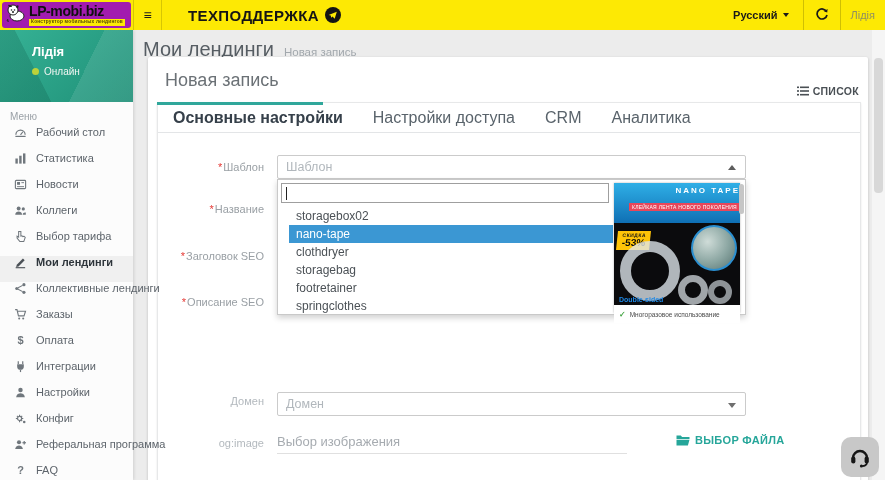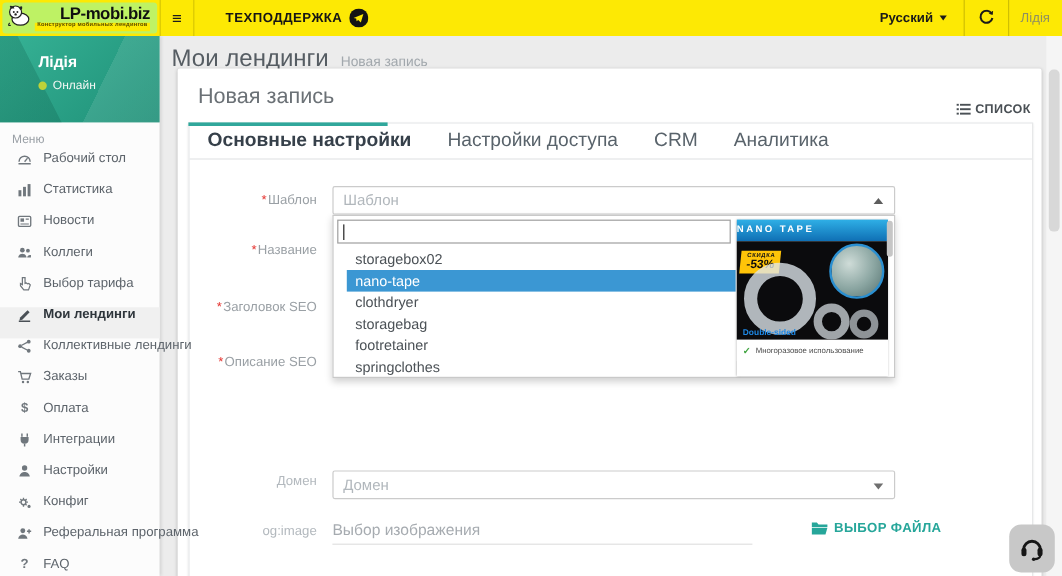--- a/index.html
+++ b/index.html
@@ -4,27 +4,27 @@
 <style>
   * { box-sizing: border-box; margin: 0; padding: 0; }
   html,body { margin:0; }
   body {
     width: 885px; height: 480px; position: relative; overflow: hidden;
     background: #ececec; font-family: "Liberation Sans", sans-serif;
     -webkit-font-smoothing: antialiased;
   }
   
   .topbar { position:absolute; left:0; top:0; width:885px; height:30px; background:#fde904; display:flex; align-items:stretch; z-index:30; }
-  .logo-box { width:129px; margin:2px; background:#bef264; border-radius:3px; display:flex; align-items:center; padding-left:3px; gap:3px;text-align:right; }
+  .logo-box { width:129px; margin:2px; background:#a21caf; border-radius:3px; display:flex; align-items:center; padding-left:3px; gap:3px; }
   .logo-text { display:flex; flex-direction:column; line-height:1; }
   .logo-title { font-size:14px; font-weight:bold; color:#101010; letter-spacing:-0.4px; }
   .logo-sub { font-size:4.8px; font-weight:bold; color:#5a4d00; background:#fde904; padding:1px 2px; margin-top:1px; letter-spacing:0.2px; }
   .burger { width:29px; display:flex; align-items:center; justify-content:center; border-left:1px solid rgba(0,0,0,.15); border-right:1px solid rgba(0,0,0,.15); font-size:14px; font-weight:bold; color:#1c1c1c; cursor:pointer; }
   .support { display:flex; align-items:center; gap:6px; margin-left:16px; padding:0 10px; cursor:pointer; }
-  .support-label { font-size:11px; font-weight:bold; color:#151515; letter-spacing:0.4px; }
+  .support-label { font-size:15px; font-weight:bold; color:#151515; letter-spacing:0.4px; }
   .tg { width:16px; height:16px; }
   .tb-spacer { flex:1; }
   .tb-sep { width:1px; background:rgba(0,0,0,.18); margin:0; }
   .lang { display:flex; align-items:center; gap:5px; padding:0 14px; cursor:pointer; }
   .lang-label { font-size:11px; font-weight:bold; color:#1a1a1a; }
   .caret-dn-sm { width:0; height:0; border-left:3.5px solid transparent; border-right:3.5px solid transparent; border-top:4px solid #1a1a1a; }
   .refresh { width:36px; display:flex; align-items:center; justify-content:center; cursor:pointer; }
   .tb-user { display:flex; align-items:center; padding:0 10px; font-size:11px; color:#8f8f62; cursor:pointer; }
   
   .sidebar { position:absolute; left:0; top:30px; width:133px; height:450px; background:#fcfcfc; box-shadow:1px 0 3px rgba(0,0,0,.12); z-index:20; }
@@ -69,21 +69,21 @@
   .caret-down { position:absolute; right:9px; top:10px; width:0; height:0; border-left:4px solid transparent; border-right:4px solid transparent; border-top:5px solid #6f6f6f; }
   .dropdown { position:absolute; left:119px; top:76px; width:469px; height:136px; background:#fff; border:1px solid #c9c9c9; box-shadow:0 3px 6px rgba(0,0,0,.18); z-index:10; }
   .dd-search { position:absolute; left:3px; top:3px; width:328px; height:20px; border:1px solid #9f9f9f; background:#fff; }
   .dd-cursor { position:absolute; left:4px; top:3px; width:1px; height:13px; background:#222; }
   .dd-list { position:absolute; left:0; top:27px; width:335px;padding-left:11px; }
   .opt { height:18px; line-height:18px; padding-left:7px; font-size:12px; color:#4b5156; cursor:pointer; white-space:nowrap; }
   .opt.hl { background:#3b97d3; color:#fff; }
   .dd-scroll { position:absolute; right:1px; top:4px; width:5px; height:30px; background:#c6c6c6; border-radius:3px; }
   
   .preview { position:absolute; left:336px; top:3px; width:126px; height:130px; box-shadow:0 0 2px rgba(0,0,0,.3); }
-  .pv-head { height:18px; background:linear-gradient(180deg,#2fafe6,#0f6fb4); text-align:left; overflow:hidden; }
+  .pv-head { height:40px; background:linear-gradient(180deg,#2fafe6,#0f6fb4); text-align:right; overflow:hidden; }
   .pv-title { font-size:8px; font-weight:bold; color:#fff; letter-spacing:2px; padding-top:3px; }
   .pv-sub { display:inline-block; font-size:5px; color:#fff; background:#e8465a; padding:1px 3px; margin-top:2px; letter-spacing:0.3px; }
   .pv-body { height:82px; background:#0b0b0d; position:relative; overflow:hidden; }
   .badge { position:absolute; left:3px; top:8px; background:#ffc408; padding:1px 5px 2px; transform:skewX(-6deg); text-align:center; }
   .badge-l1 { font-size:5px; font-weight:bold; color:#141414; letter-spacing:0.5px; }
   .badge-l2 { font-size:10px; font-weight:bold; color:#0d0d0d; line-height:1; }
   .inset { position:absolute; right:3px; top:2px; width:46px; height:46px; border-radius:50%; border:2px solid #2b8fd0; background:radial-gradient(circle at 35% 35%, #cfdcd8, #8aa5a1 55%, #54706e); }
   .ring { position:absolute; border-radius:50%; }
   .ring.big { left:6px; top:18px; width:60px; height:60px; border:11px solid rgba(223,231,237,.78); }
   .ring.s1 { left:64px; top:52px; width:30px; height:30px; border:7px solid rgba(223,231,237,.7); }

